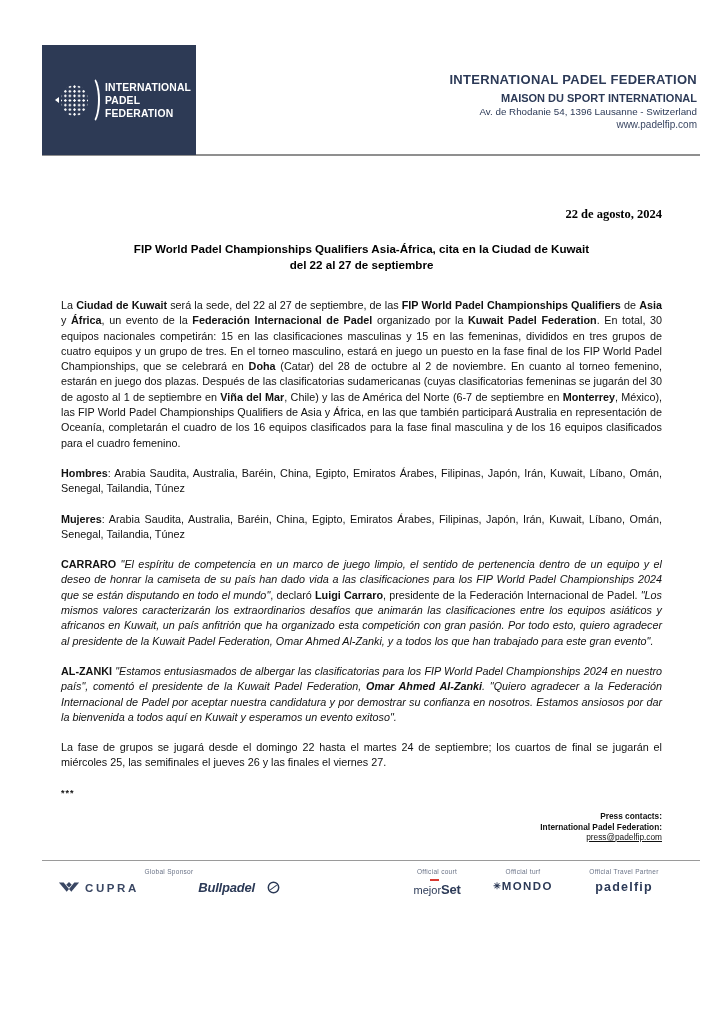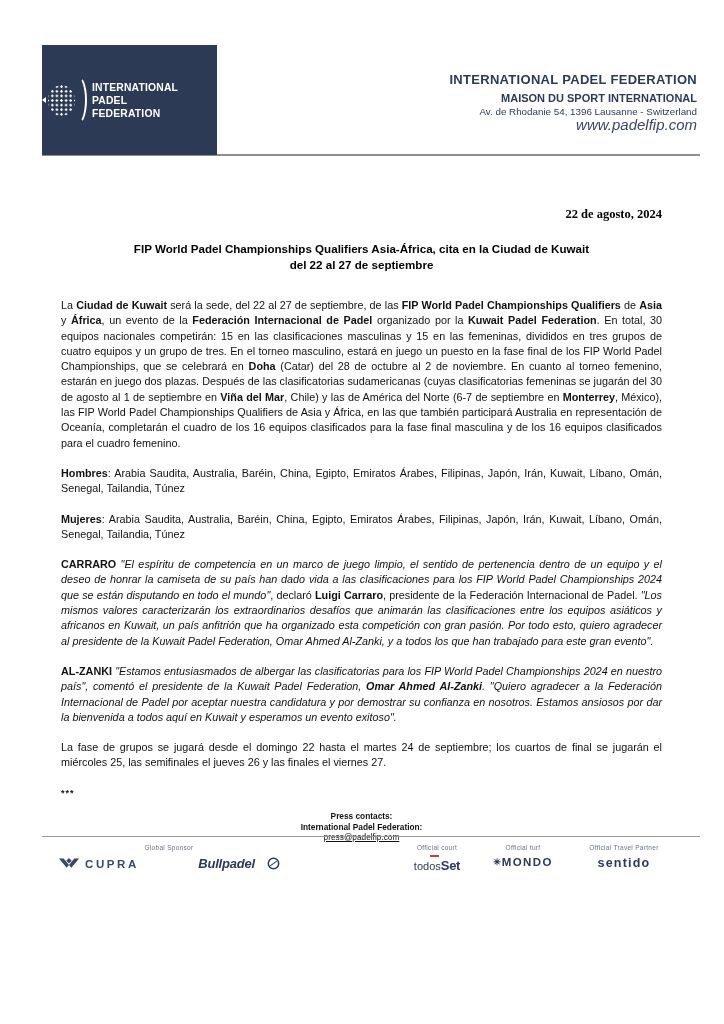--- a/index.html
+++ b/index.html
@@ -7,56 +7,56 @@
     position:relative;width:724px;height:1024px;background:#ffffff;
     font-family:"Liberation Sans", sans-serif;color:#1b1b1b;overflow:hidden;
     margin:0 auto;
   }
   .b{font-weight:bold;}
   .i{font-style:italic;}
 
   
   .header-rule{position:absolute;left:42px;right:24px;top:154px;border-top:2px solid #8f8f8f;}
   .logo-box{
-    position:absolute;left:42px;top:45px;width:175px;height:110px;background:#2d3a55;
-    display:flex;align-items:center;box-sizing:border-box;z-index:2;
+    position:absolute;left:42px;top:45px;width:154px;height:110px;background:#2d3a55;
+    display:flex;align-items:center;padding-left:13px;box-sizing:border-box;z-index:2;
   }
   .logo-mark{display:flex;align-items:center;}
   .logo-arrow{width:0;height:0;border-top:3px solid transparent;border-bottom:3px solid transparent;border-right:4.5px solid #fff;margin-right:2px;}
   .logo-ball{
     width:27px;height:31px;border-radius:50%;
     background-image:radial-gradient(circle,#ffffff 1.1px,rgba(255,255,255,0) 1.35px);
     background-size:4.6px 4.6px;background-position:center;
   }
   .logo-arc{width:15px;height:46px;border-radius:50%;border:2.4px solid transparent;border-right-color:#ffffff;margin-left:-7px;}
   .logo-text{
     color:#fff;font-weight:bold;font-size:11.5px;line-height:13px;letter-spacing:.2px;
     transform:scaleX(.9);transform-origin:left center;margin-left:5px;white-space:nowrap;
   }
   .header-right{position:absolute;right:27px;top:72px;text-align:right;color:#2c3a57;z-index:2;}
   .hr-org{font-size:13px;font-weight:bold;letter-spacing:.3px;margin-bottom:5px;}
   .hr-sub1{font-size:11px;font-weight:bold;line-height:13px;}
   .hr-sub2{font-size:9.8px;line-height:13px;}
-  .hr-web{font-size:15px;font-style:italic;line-height:13px;color:#3a4763;}
+  .hr-web{font-size:10px;line-height:13px;color:#3a4763;}
 
   
   .date-line{
     position:absolute;top:207px;left:61px;width:601px;text-align:right;
     font-family:"Liberation Serif", serif;font-weight:bold;font-size:12.5px;color:#000;
   }
   .doc-title{position:absolute;top:241px;left:61px;width:601px;text-align:center;font-size:11.6px;font-weight:bold;line-height:15.5px;color:#000;}
   .doc-body{position:absolute;top:289px;left:61px;width:601px;font-size:10.8px;line-height:15.3px;text-align:justify;color:#111;margin-top:9px;}
   .doc-body p{margin:0 0 15px 0;}
   .stars{font-size:9px;font-weight:bold;letter-spacing:1px;margin:2px 0 10px 0;}
-  .press{font-size:8.3px;line-height:10.5px;text-align:center;}
+  .press{font-size:8.3px;line-height:10.5px;text-align:right;}
   .press .pc-label,.press .pc-org{font-weight:bold;}
   .press a{color:#111;text-decoration:underline;cursor:pointer;}
 
   
-  .sponsors{position:absolute;left:42px;right:24px;top:836px;border-top:1px solid #9a9a9a;height:60px;}
+  .sponsors{position:absolute;left:42px;right:24px;top:860px;border-top:1px solid #9a9a9a;height:60px;}
   .sp-block{position:absolute;top:7px;text-align:center;color:#2c3a57;}
   .sp-label{font-size:6.5px;color:#6a7387;letter-spacing:.3px;margin-bottom:5px;white-space:nowrap;}
   .sp-global{left:16px;width:222px;}
   .sp-court{left:352px;width:86px;}
   .sp-turf{left:438px;width:86px;}
   .sp-travel{left:528px;width:108px;}
   .sp-row{display:flex;justify-content:space-between;align-items:center;}
   .cupra{display:flex;align-items:center;gap:5px;}
   .cupra-word{font-size:11.5px;font-weight:bold;letter-spacing:2.6px;color:#3a4763;transform:scaleY(.92);}
   .bullpadel{display:flex;align-items:center;font-size:13px;font-weight:bold;font-style:italic;color:#2c3a57;letter-spacing:-.2px;gap:12px;}
@@ -140,33 +140,33 @@
             <circle cx="7" cy="7" r="5.6" fill="none" stroke="#2c3a57" stroke-width="1.6"></circle>
             <path d="M3.5 9.5 Q7 7 10.5 4.5" fill="none" stroke="#2c3a57" stroke-width="1.1"></path>
           </svg>
         </div>
       </div>
     </div>
 
     <div class="sp-block sp-court">
       <div class="sp-label">Official court</div>
       <div class="mejorset">
-        <span class="ms-accent"></span><span class="ms-1">todos</span><span class="ms-2">Set</span>
+        <span class="ms-accent"></span><span class="ms-1">mejor</span><span class="ms-2">Set</span>
       </div>
     </div>
 
     <div class="sp-block sp-turf">
       <div class="sp-label">Official turf</div>
       <div class="mondo">
         <span class="mondo-star">✳</span>
           <span>MONDO</span>
       </div>
     </div>
 
     <div class="sp-block sp-travel">
       <div class="sp-label">Official Travel Partner</div>
       <div class="weebora">
-        <span>sentido</span>
+        <span>padelfip</span>
       </div>
     </div>
 
   </div>
 </div>
 
 </body></html>

